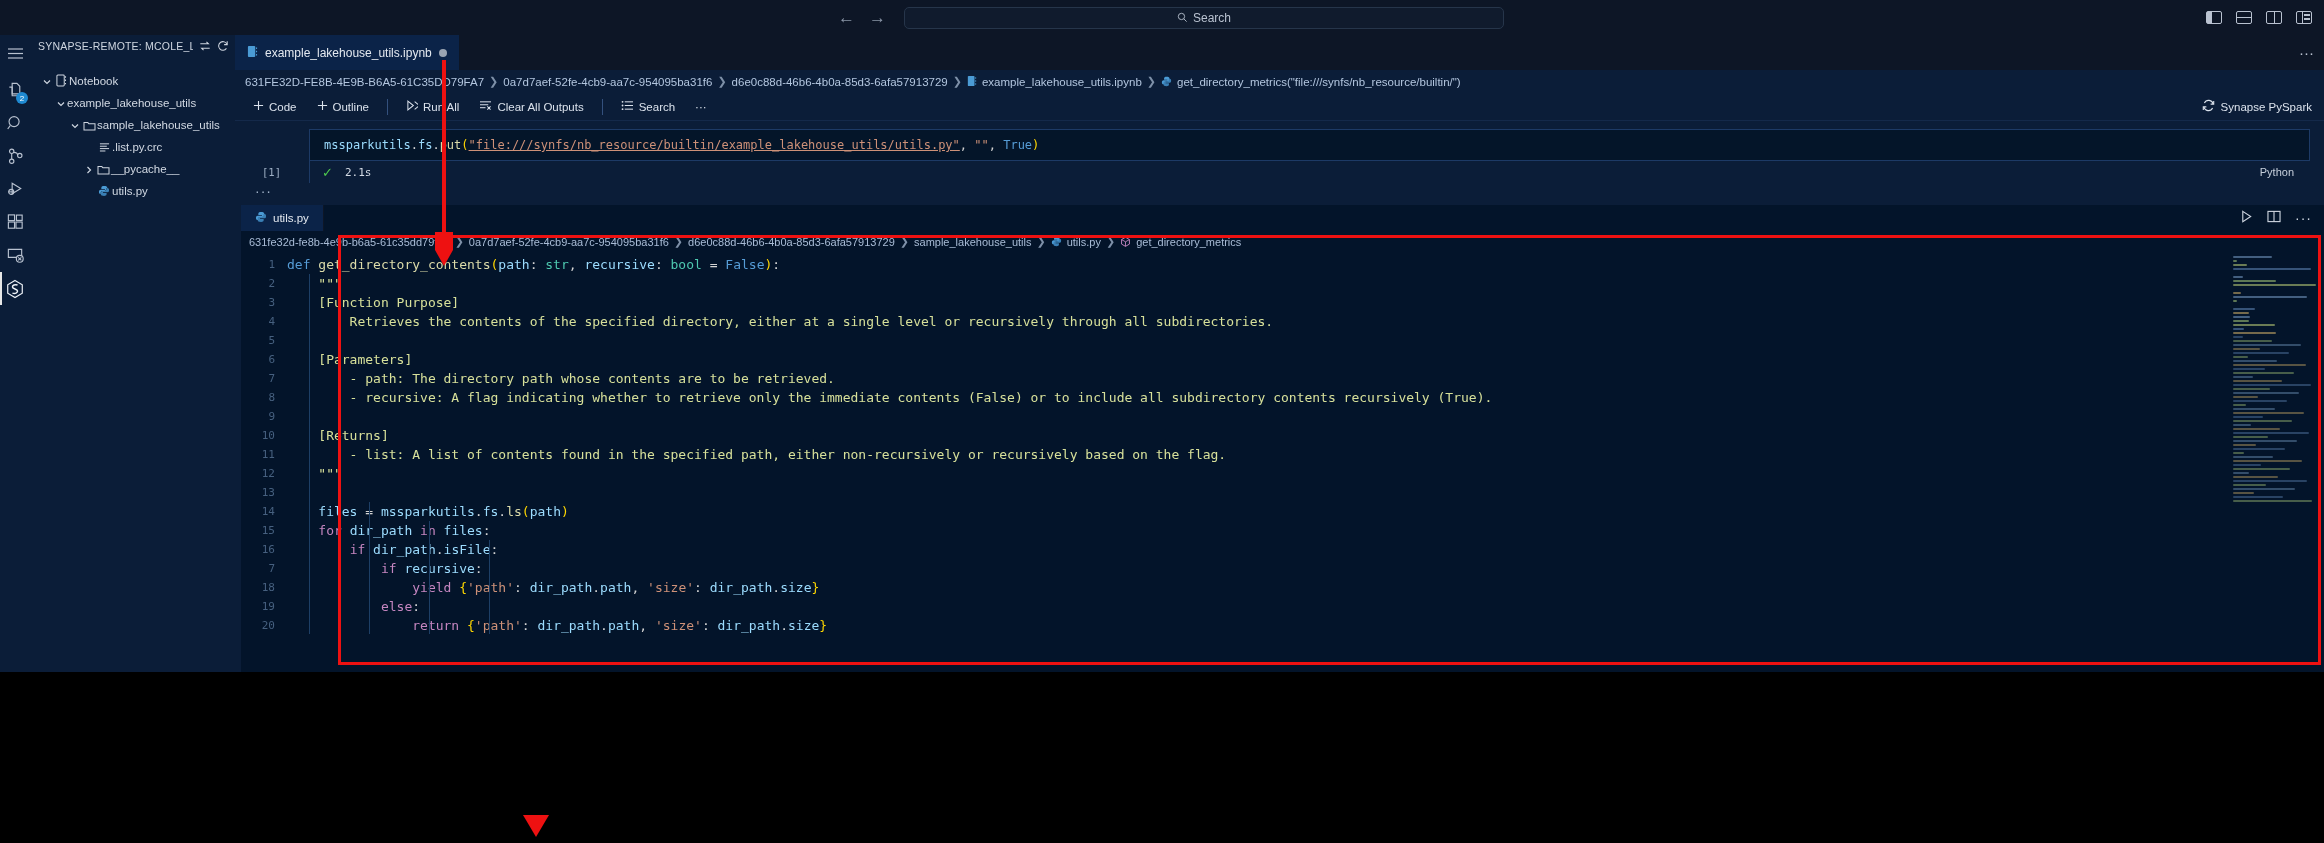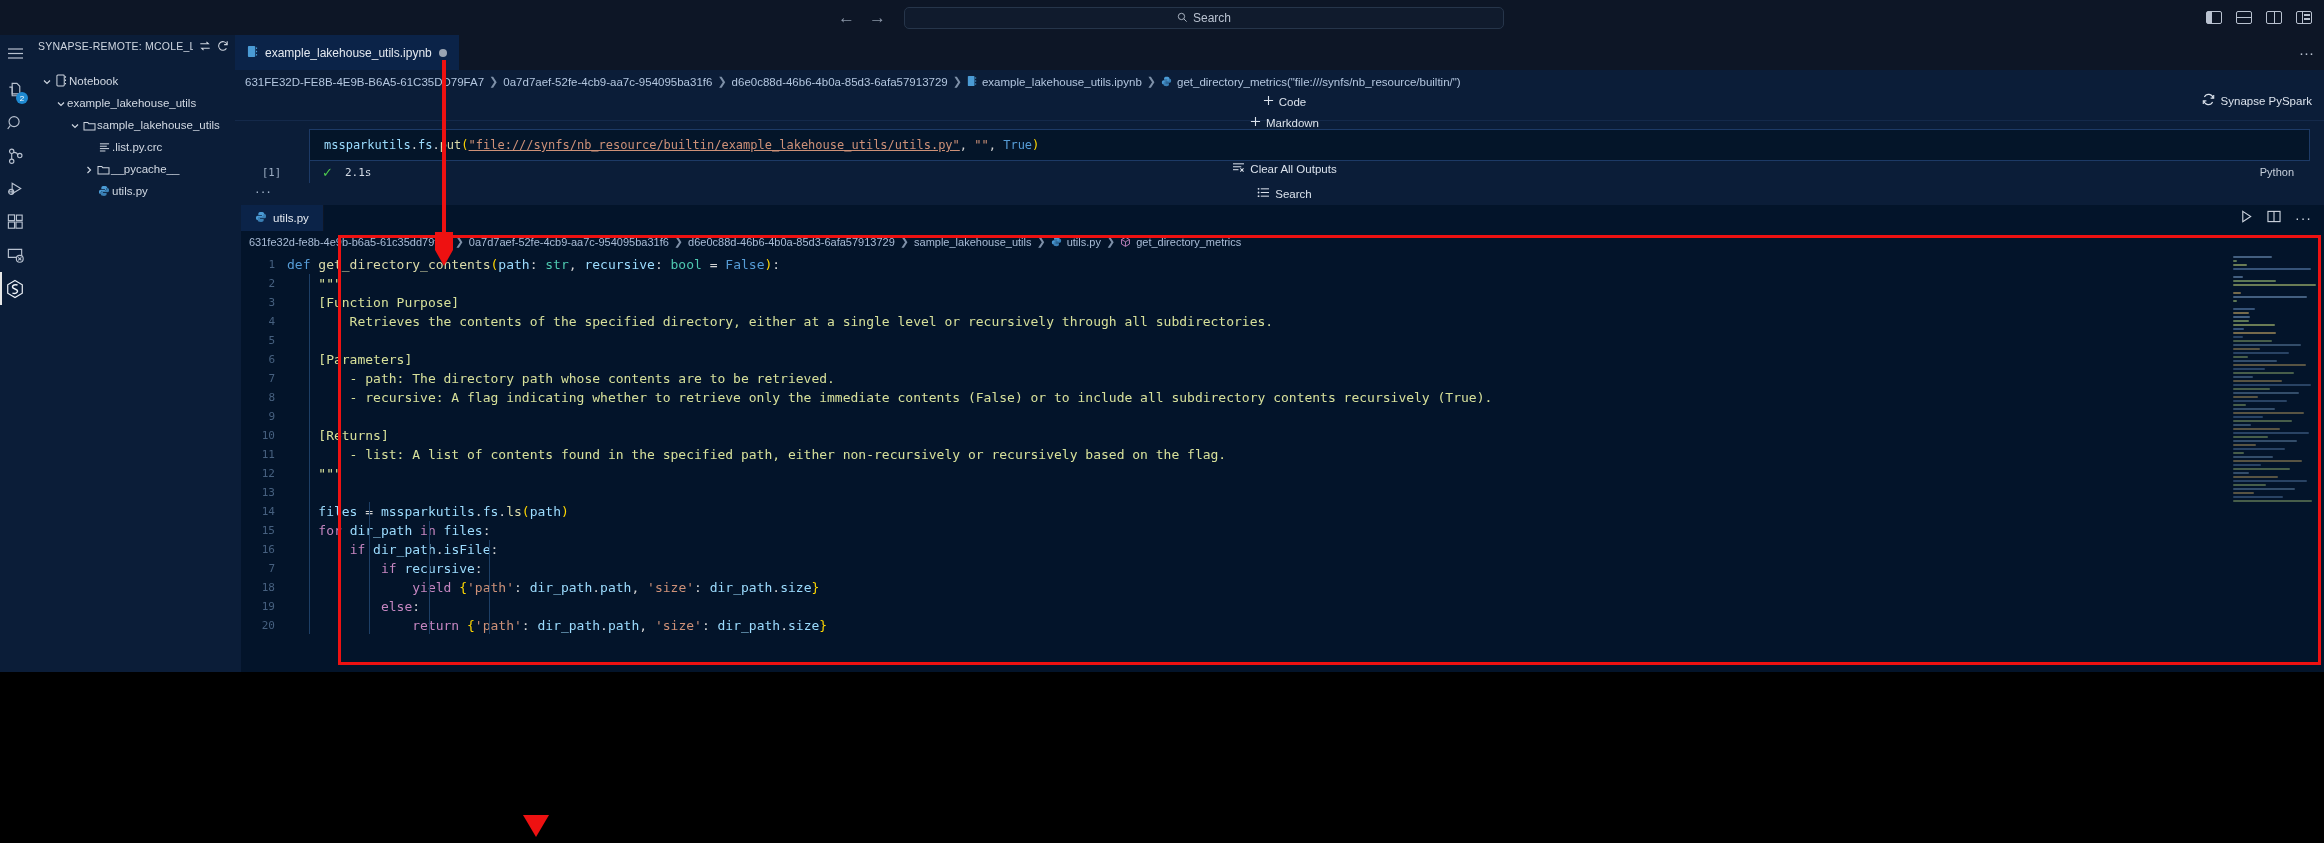--- a/index.html
+++ b/index.html
@@ -114,21 +114,20 @@
   }
   .bc-sep { color: #7e90a8; font-size: 11px; }
   .bc-item { display: flex; align-items: center; gap: 5px; cursor: pointer; }
 
   
   .nb-toolbar {
     height: 28px; display: flex; align-items: center;
     padding-left: 10px; gap: 4px;
     border-bottom: 1px solid #14294a;
     position: relative;
-    flex-direction: column;
   }
   .nbt-btn {
     display: flex; align-items: center; gap: 5px;
     padding: 2px 8px; color: #dbe2ec; font-size: 11.5px;
     border-radius: 3px; cursor: pointer;
   }
   .nbt-div { width: 1px; height: 16px; background: #33507d; margin: 0 6px; }
   .nbt-right { position: absolute; right: 12px; display: flex; align-items: center; gap: 6px; color: #dbe2ec; font-size: 11.5px; cursor: pointer;}
 
   
@@ -444,21 +443,21 @@
               </svg>
           </span>
           <span>Code</span>
         </div>
         <div class="nbt-btn">
           <span>
             <svg width="11" height="11" viewBox="0 0 12 12">
                 <path d="M6 1v10M1 6h10" stroke="#dbe2ec" stroke-width="1.2"></path>
               </svg>
           </span>
-          <span>Markdown</span>
+          <span>Outline</span>
         </div>
         <div class="nbt-div"></div>
         <div class="nbt-btn">
           <span>
             <svg width="12" height="11" viewBox="0 0 13 12">
                 <path d="M2 1.2l6 4.8-6 4.8z" fill="none" stroke="#dbe2ec" stroke-width="1.1"></path>
                 <path d="M9.4 1.8l5 4.2-5 4.2" fill="none" stroke="#dbe2ec" stroke-width="1.1"></path>
               </svg>
           </span>
           <span>Run All</span>

